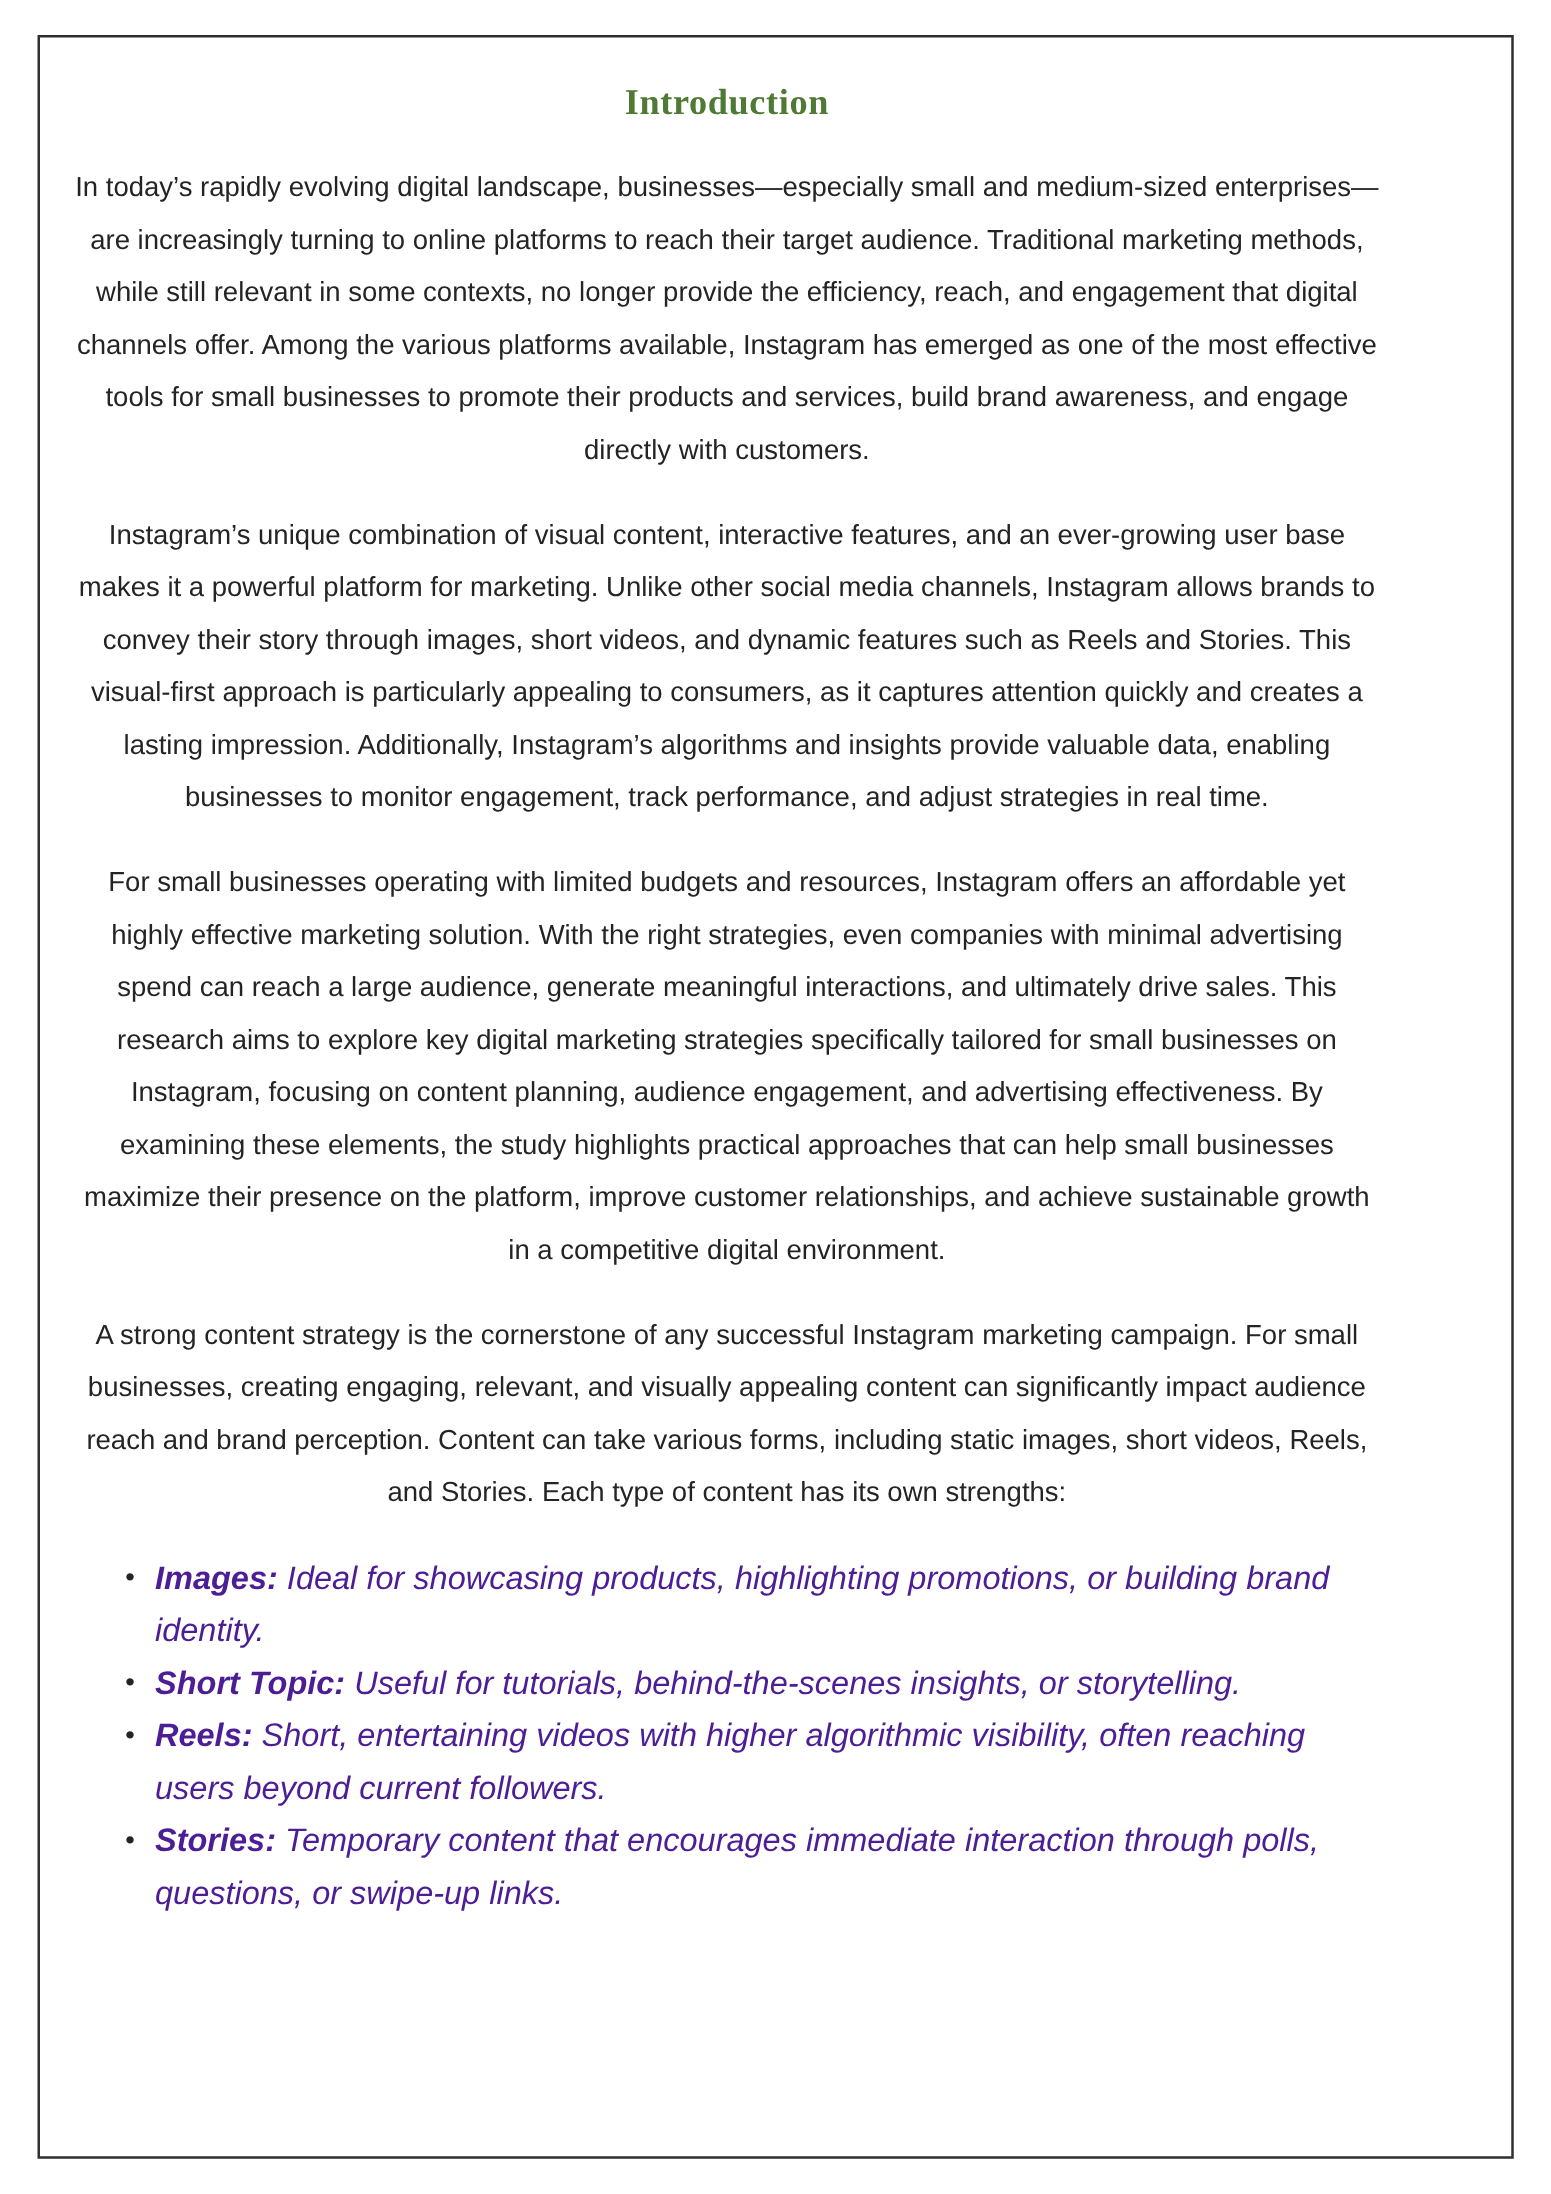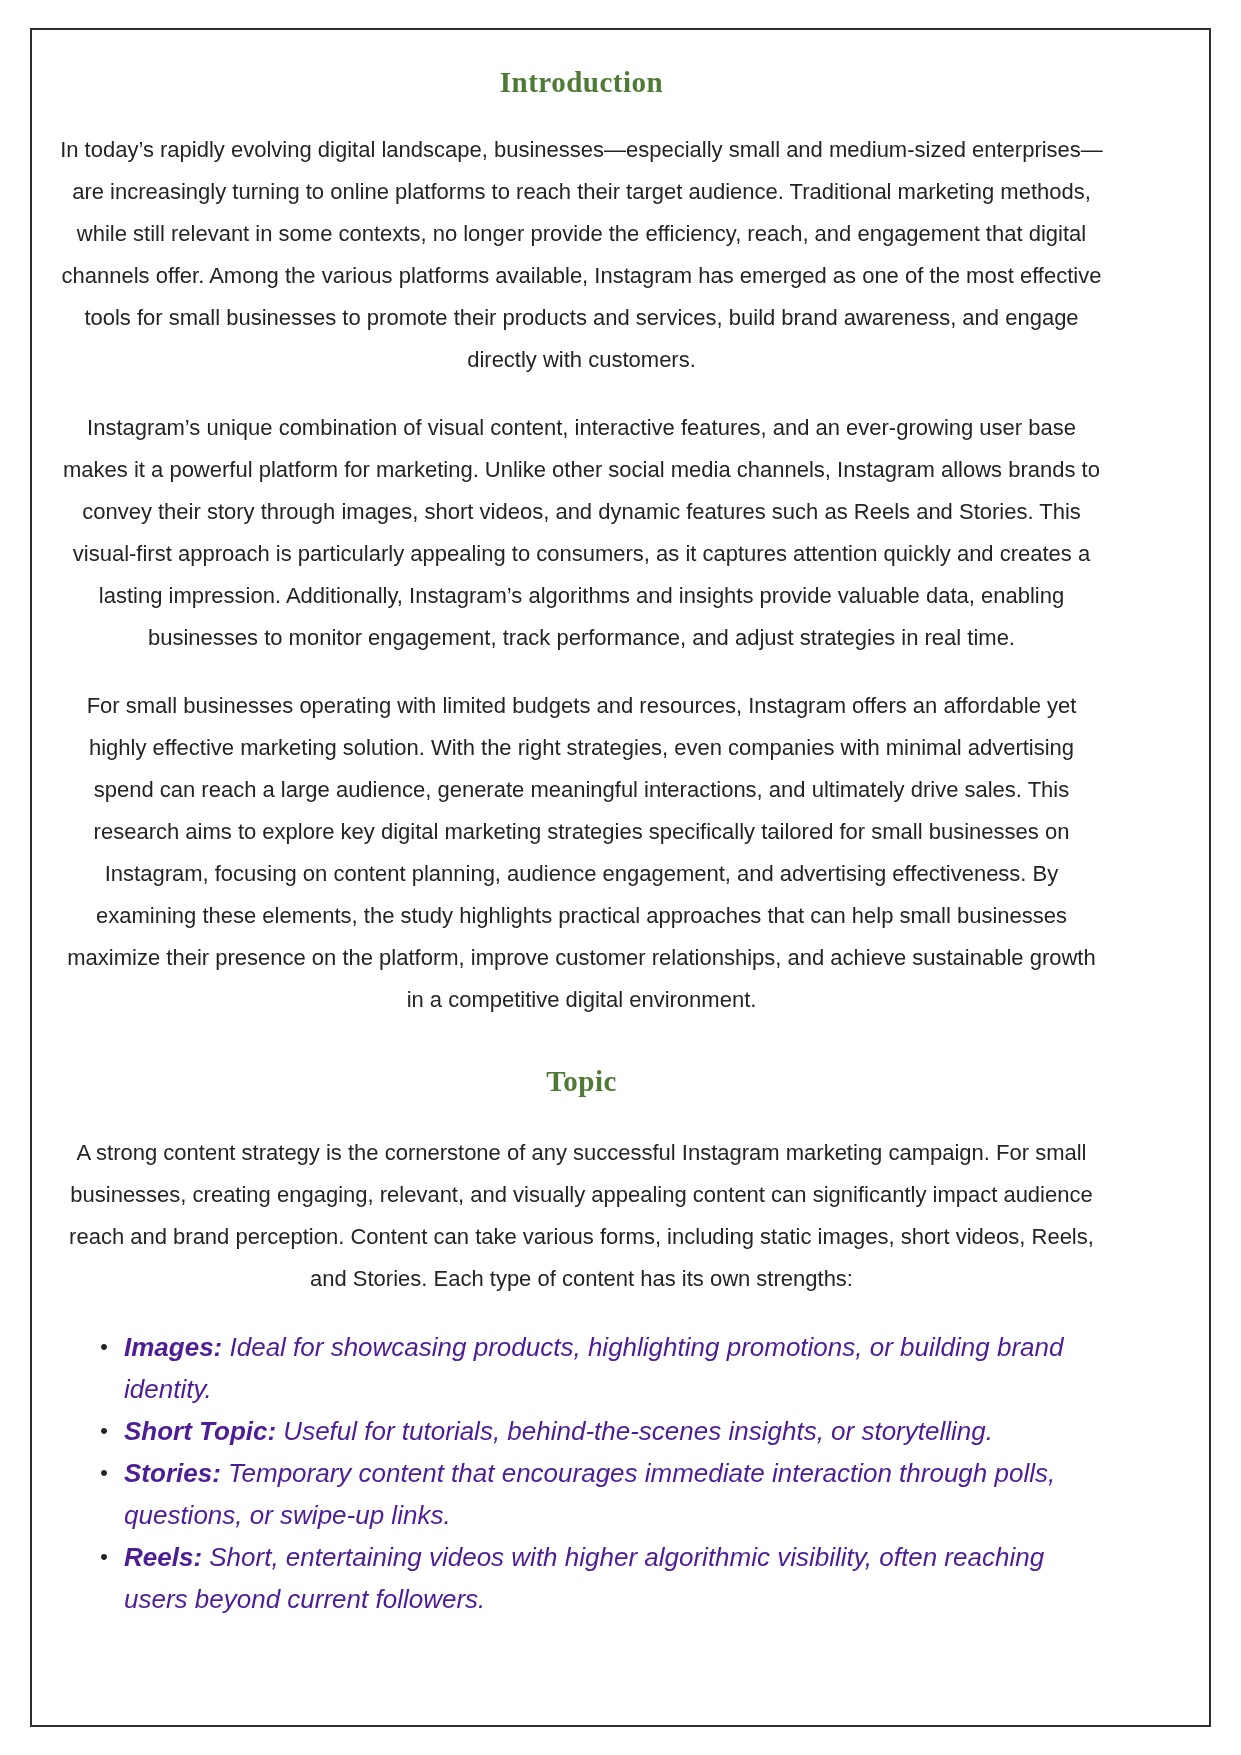--- a/index.html
+++ b/index.html
@@ -97,35 +97,34 @@
     <div class="content">
 
       <h1 class="section-heading">Introduction</h1>
 
       <p class="body-par">In today’s rapidly evolving digital landscape, businesses—especially small and medium-sized enterprises—are increasingly turning to online platforms to reach their target audience. Traditional marketing methods, while still relevant in some contexts, no longer provide the efficiency, reach, and engagement that digital channels offer. Among the various platforms available, Instagram has emerged as one of the most effective tools for small businesses to promote their products and services, build brand awareness, and engage directly with customers.</p>
 
       <p class="body-par">Instagram’s unique combination of visual content, interactive features, and an ever-growing user base makes it a powerful platform for marketing. Unlike other social media channels, Instagram allows brands to convey their story through images, short videos, and dynamic features such as Reels and Stories. This visual-first approach is particularly appealing to consumers, as it captures attention quickly and creates a lasting impression. Additionally, Instagram’s algorithms and insights provide valuable data, enabling businesses to monitor engagement, track performance, and adjust strategies in real time.</p>
 
       <p class="body-par">For small businesses operating with limited budgets and resources, Instagram offers an affordable yet highly effective marketing solution. With the right strategies, even companies with minimal advertising spend can reach a large audience, generate meaningful interactions, and ultimately drive sales. This research aims to explore key digital marketing strategies specifically tailored for small businesses on Instagram, focusing on content planning, audience engagement, and advertising effectiveness. By examining these elements, the study highlights practical approaches that can help small businesses maximize their presence on the platform, improve customer relationships, and achieve sustainable growth in a competitive digital environment.</p>
 
-      <h1 class="section-heading second">Topic</h1>
 
       <p class="body-par">A strong content strategy is the cornerstone of any successful Instagram marketing campaign. For small businesses, creating engaging, relevant, and visually appealing content can significantly impact audience reach and brand perception. Content can take various forms, including static images, short videos, Reels, and Stories. Each type of content has its own strengths:</p>
 
       <ul class="bullet-list">
         <li>
           <span class="bullet-label">Images:</span><span> Ideal for showcasing products, highlighting promotions, or building brand identity.</span>
         </li>
         <li>
           <span class="bullet-label">Short Topic:</span><span> Useful for tutorials, behind-the-scenes insights, or storytelling.</span>
         </li>
         <li>
-          <span class="bullet-label">Stories:</span><span> Temporary content that encourages immediate interaction through polls, questions, or swipe-up links.</span>
+          <span class="bullet-label">Reels:</span><span> Short, entertaining videos with higher algorithmic visibility, often reaching users beyond current followers.</span>
         </li>
         <li>
-          <span class="bullet-label">Reels:</span><span> Short, entertaining videos with higher algorithmic visibility, often reaching users beyond current followers.</span>
+          <span class="bullet-label">Stories:</span><span> Temporary content that encourages immediate interaction through polls, questions, or swipe-up links.</span>
         </li>
       </ul>
 
     </div>
   </div>
 
 </div>
 
 </body></html>

